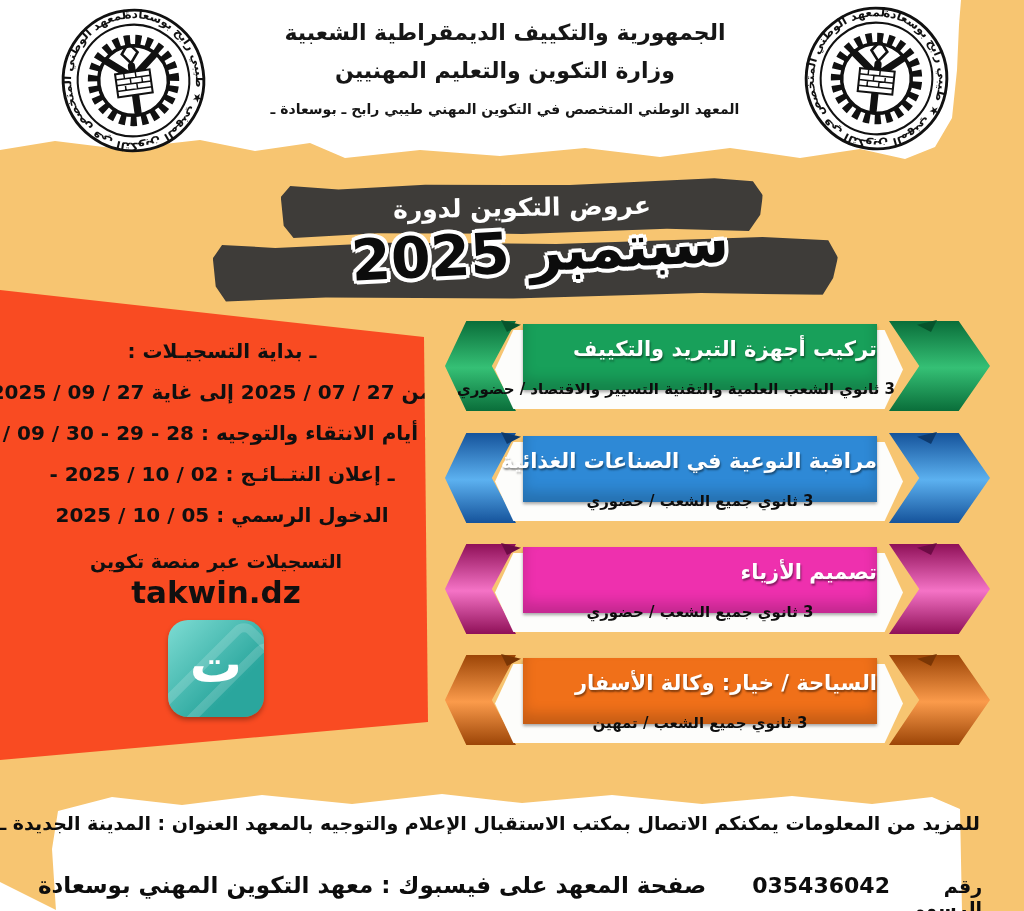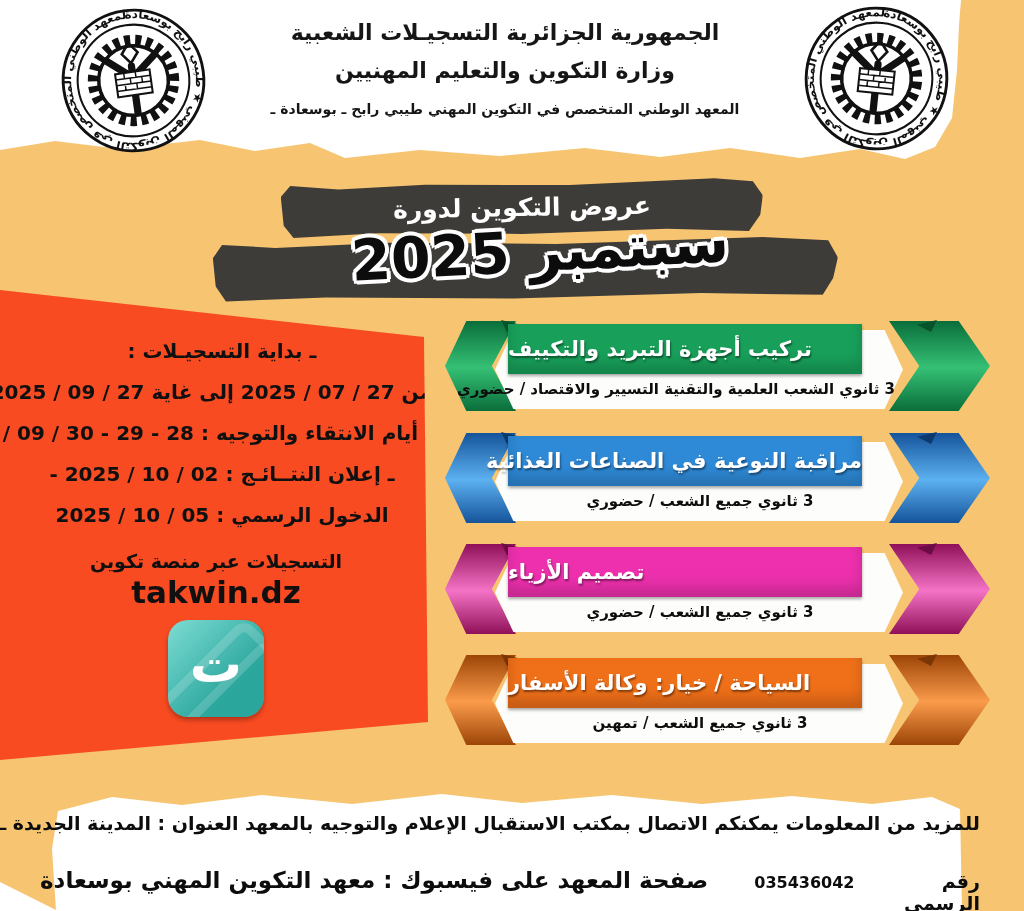--- a/index.html
+++ b/index.html
@@ -63,40 +63,40 @@
   .ribbon .arrow-l{left:0;width:71px;
     clip-path:polygon(100% 0,30% 0,0 50%,30% 100%,100% 100%,66% 50%);}
   .ribbon .arrow-r{left:444px;width:101px;
     clip-path:polygon(0 0,69% 0,100% 50%,69% 100%,0 100%,30% 50%);}
   .ribbon .white-band{position:absolute;left:50px;top:12px;width:408px;height:79px;background:#fdfdfb;
     clip-path:polygon(4.5% 0,95.5% 0,100% 50%,95.5% 100%,4.5% 100%,0 50%);
     filter:drop-shadow(0 3px 2px rgba(0,0,0,.25));}
   .ribbon .fold{position:absolute;top:2px;width:20px;height:12px;background:var(--fold);}
   .ribbon .fold-l{left:56px;clip-path:polygon(0 0,100% 40%,30% 100%);}
   .ribbon .fold-r{left:472px;clip-path:polygon(100% 0,0 40%,70% 100%);}
-  .ribbon .bar{position:absolute;left:63px;top:6px;width:354px;height:50px;background:var(--bar);
+  .ribbon .bar{position:absolute;left:78px;top:6px;width:354px;height:66px;background:var(--bar);
     box-shadow:inset 0 -10px 14px rgba(0,0,0,.18),0 2px 3px rgba(0,0,0,.35);
-    color:#fff;text-align:left;direction:rtl;}
+    color:#fff;text-align:right;direction:rtl;}
   .ribbon .bar span{display:block;font-size:21px;line-height:50px;white-space:nowrap;
     text-shadow:1px 2px 2px rgba(0,0,0,.45);}
   .ribbon .sub{position:absolute;left:60px;top:62px;width:390px;text-align:center;direction:rtl;
     font-size:15px;color:#0d0d0d;white-space:nowrap;}
 
   
   .footer-band{position:absolute;left:52px;top:789px;width:912px;height:122px;background:#fff;
     clip-path:polygon(6px 22px,60px 8px,130px 16px,210px 6px,300px 15px,390px 5px,470px 14px,
       560px 6px,650px 15px,740px 7px,820px 15px,880px 8px,908px 20px,910px 122px,4px 122px,0px 60px);}
   .footer-corner{position:absolute;left:0;top:878px;width:58px;height:33px;background:#fff;
     clip-path:polygon(0 12%,100% 100%,0 100%);}
   .footer-line1{position:absolute;left:40px;top:812px;width:940px;text-align:center;direction:rtl;
     font-size:19px;color:#0d0d0d;white-space:nowrap;}
   .footer-line2{position:absolute;left:40px;top:850px;width:940px;display:flex;direction:rtl;
     justify-content:center;align-items:baseline;color:#0d0d0d;}
   .footer-line2 .phone-label{font-size:19px;margin-left:16px;}
-  .footer-line2 .phone-number{font-size:16px;direction:ltr;margin-left:46px;margin-top:23px;}
+  .footer-line2 .phone-number{font-size:22px;direction:ltr;margin-left:46px;margin-top:23px;}
   .footer-line2 .facebook{font-size:23px;direction:rtl;white-space:nowrap;}
 </style>
 </head>
 <body>
 
 <div class="poster">
 
   <div class="tan-bg"></div>
 
   <div class="seal seal-left">
@@ -126,21 +126,21 @@
       <circle cx="50" cy="50" r="28" fill="none" stroke="#111" stroke-width="7" stroke-dasharray="4.2 3.4"></circle>
       <circle cx="50" cy="50" r="24" fill="#fff" stroke="#111" stroke-width="2.4"></circle>
       <path d="M50 40 L50 72 M50 48 L33 34 M50 48 L67 34" stroke="#111" stroke-width="5" fill="none" stroke-linecap="round"></path>
       <path d="M50 24 l5.5 7 -5.5 7 -5.5 -7 z" fill="none" stroke="#111" stroke-width="1.8"></path>
       <rect x="38" y="44" width="24" height="16" fill="#fff" stroke="#111" stroke-width="1.4"></rect>
       <path d="M38 48 h24 M38 52 h24 M38 56 h24 M44 44 v4 M52 44 v4 M48 48 v4 M56 48 v4 M44 52 v4 M52 52 v4" stroke="#111" stroke-width="1"></path>
     </svg>
   </div>
 
   <div class="header-lines">
-    <div class="h1">الجمهورية الجزائرية التسجيـلات الشعبية</div>
+    <div class="h1">الجمهورية والتكييف الديمقراطية الشعبية</div>
     <div class="h2">وزارة التكوين والتعليم المهنيين</div>
     <div class="h3">المعهد الوطني المتخصص في التكوين المهني طيبي رابح ـ بوسعادة ـ</div>
   </div>
 
   <div class="banner banner1">
     <span>عروض التكوين لدورة</span>
   </div>
   <div class="banner banner2"></div>
   <div class="big-session">سبتمبر 2025</div>
 

